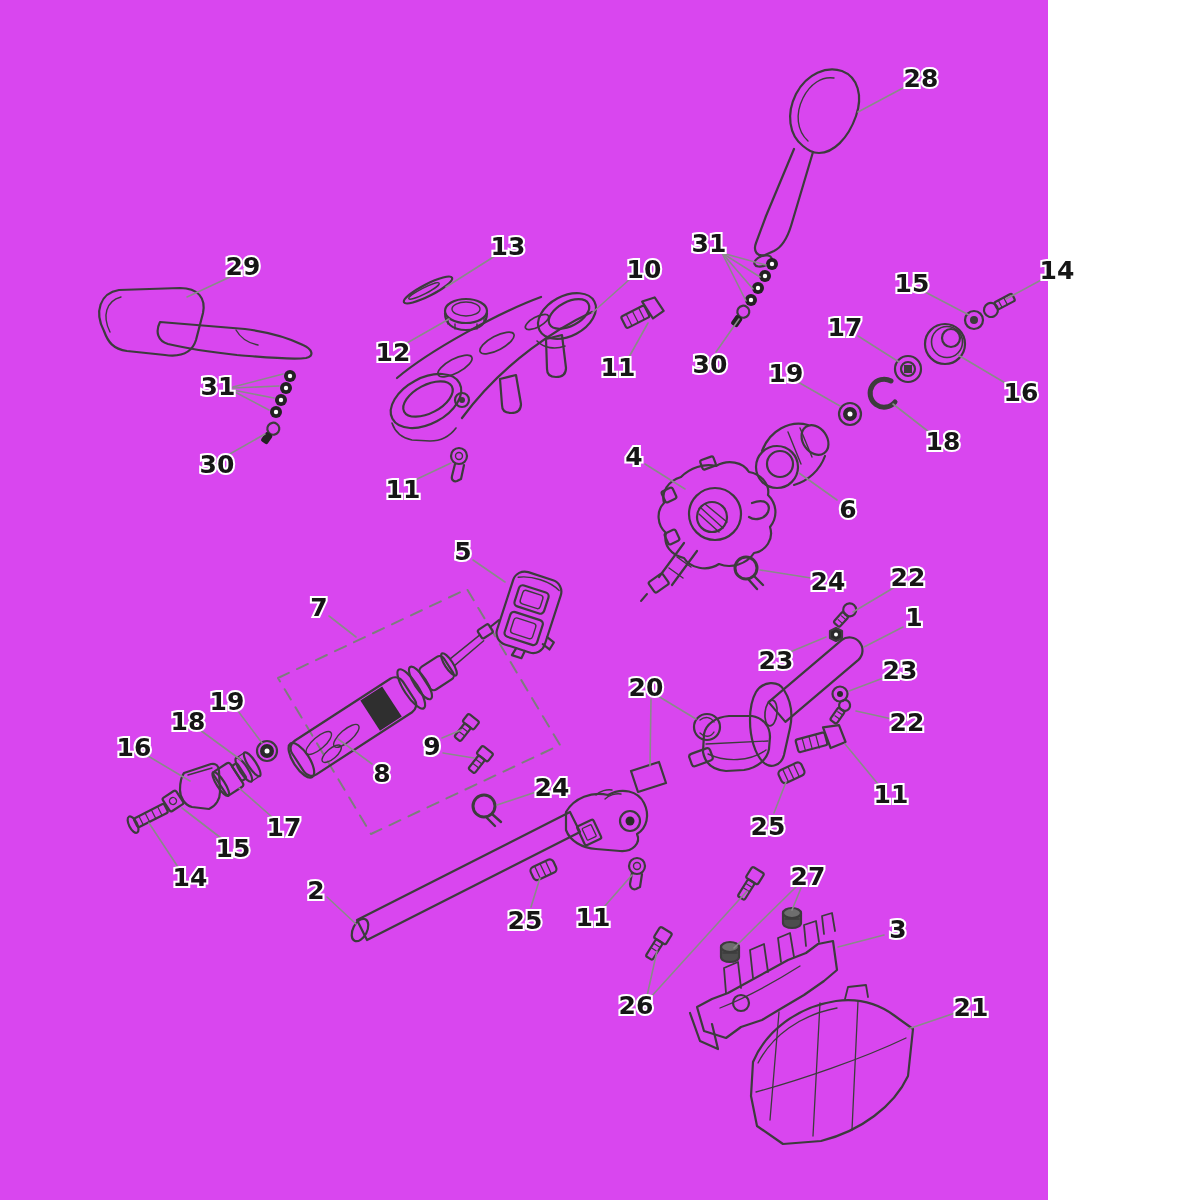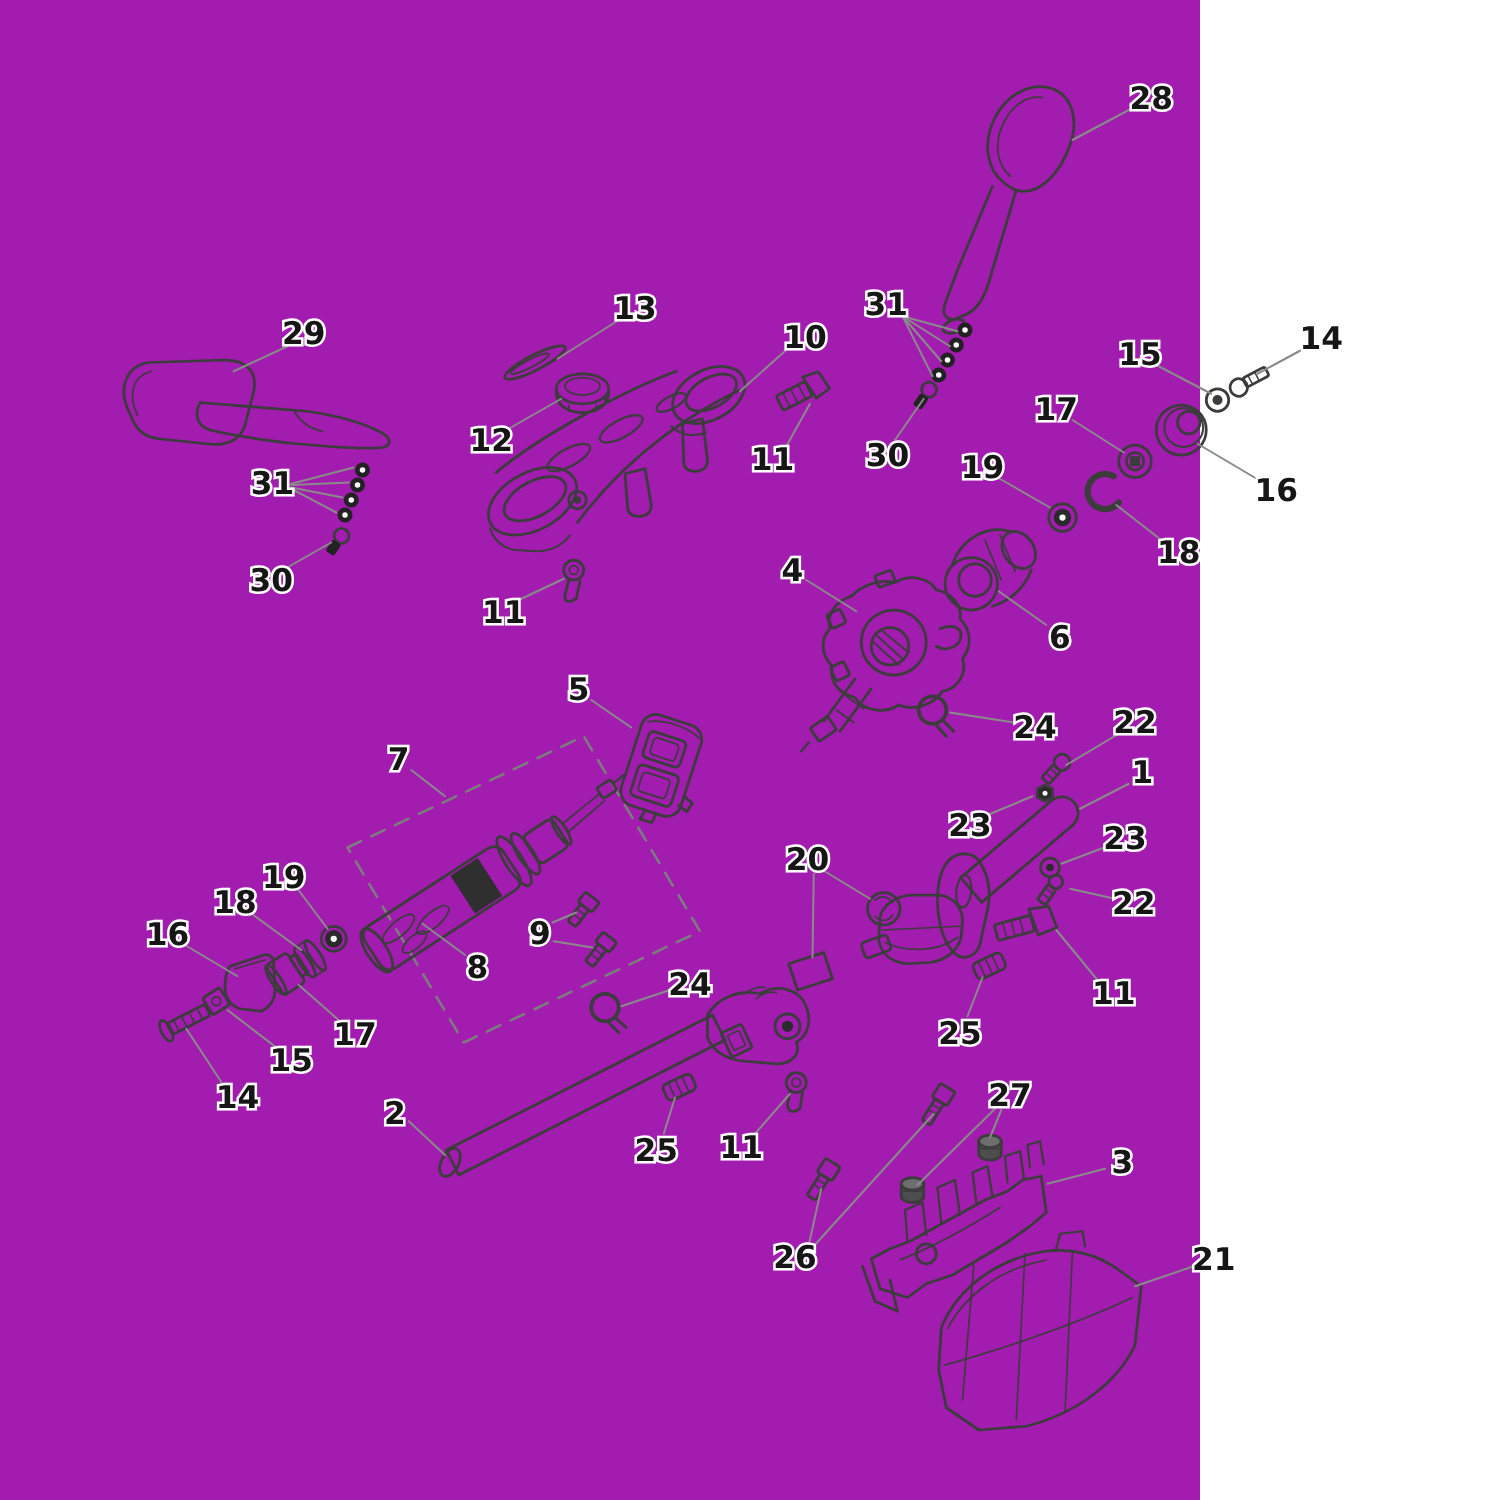--- a/index.html
+++ b/index.html
@@ -1,17 +1,17 @@
 <!DOCTYPE html>
 <html><head>
 <meta charset="utf-8">
 <style>
   html,body{margin:0;padding:0;background:#fff;}
   body{width:1200px;height:1200px;overflow:hidden;font-family:"DejaVu Sans",sans-serif;}
-  #stage{width:960px;height:1200px;position:relative;background:#a21caf;}
+  #stage{width:1048px;height:1200px;position:relative;background:#d946ef;}
   svg{display:block;}
   .part-label{font-family:"DejaVu Sans",sans-serif;font-weight:700;paint-order:stroke;stroke:#ffffff;stroke-width:4px;}
 </style>
 </head>
 <body>
 
 <div id="stage">
 <svg id="diagram-svg" width="1200" height="1200" viewBox="0 0 1200 1200" xmlns="http://www.w3.org/2000/svg">
 
   <g id="parts-layer" stroke="#3c3c3c" stroke-width="2.2" fill="none" stroke-linejoin="round" stroke-linecap="round">

